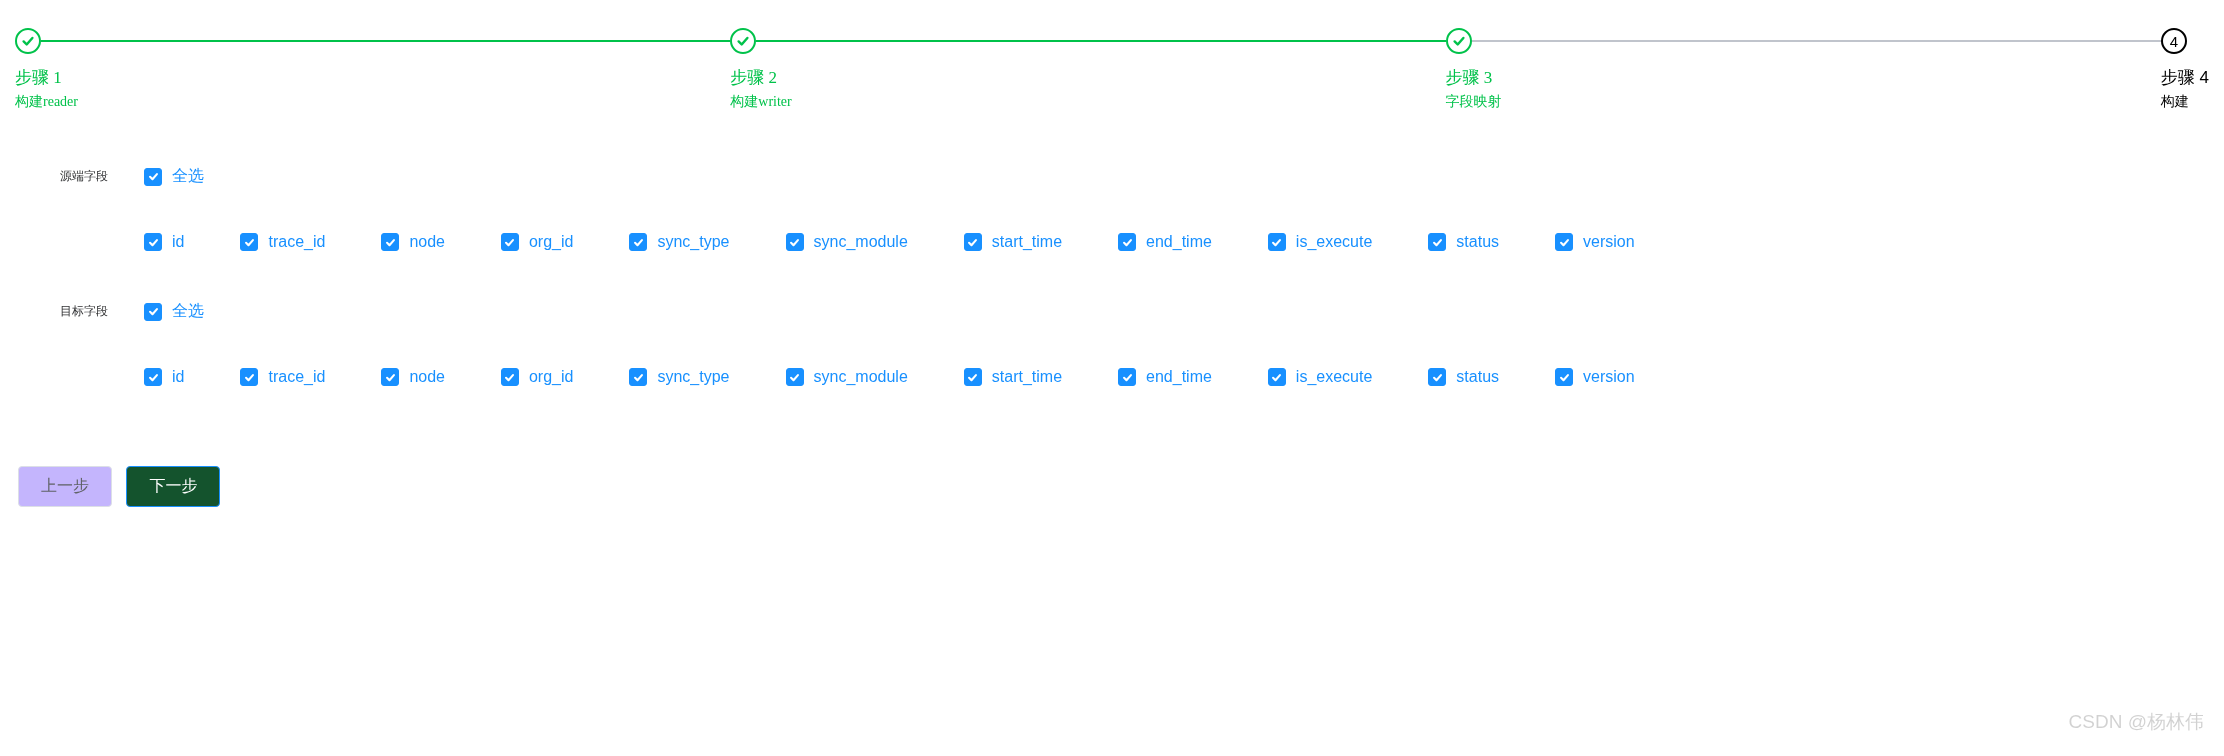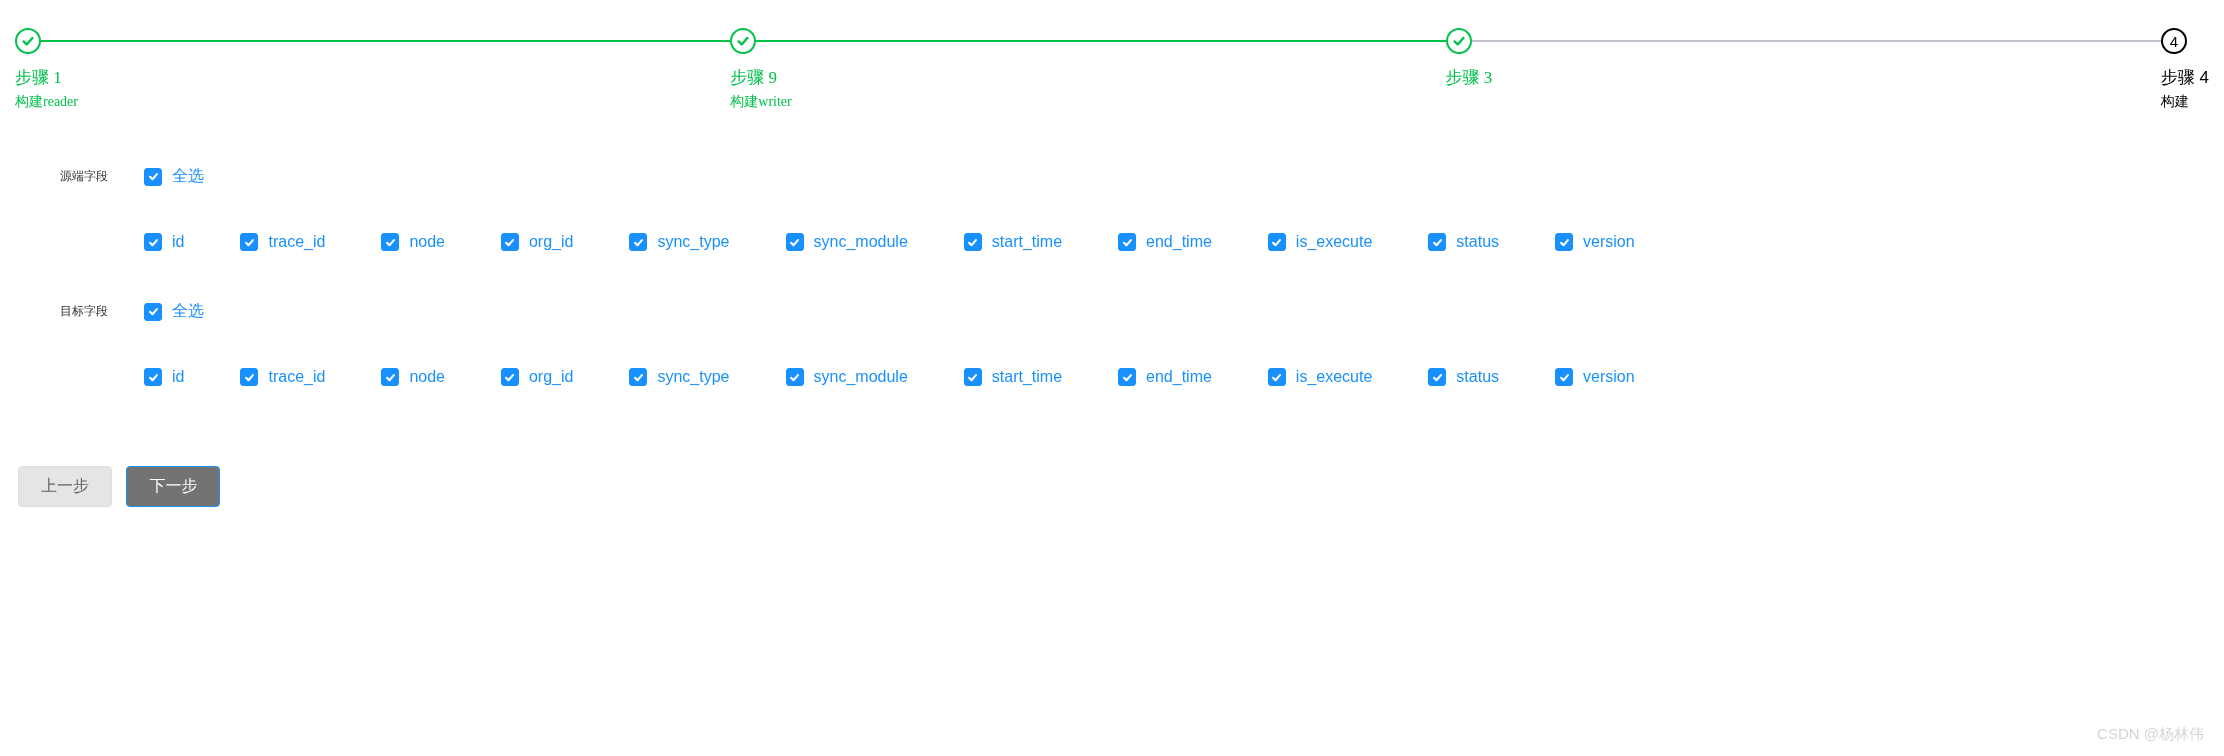--- a/index.html
+++ b/index.html
@@ -141,35 +141,35 @@
     .btn {
       display: inline-block;
       padding: 9px 22px;
       font-size: 16px;
       border-radius: 4px;
       cursor: pointer;
       border: 1px solid transparent;
       margin-right: 10px;
     }
     .btn-default {
-      background: #e5e5e5;
+      background: #c4b5fd;
       border-color: #dcdfe6;
       color: #606266;
     }
     .btn-primary {
-      background: #737373;
+      background: #14532d;
       border-color: #1890ff;
       color: #fff;
     }
 
     .watermark {
       position: absolute;
-      bottom: 12px;
+      bottom: 21px;
       right: 20px;
-      font-size: 15px;
+      font-size: 19px;
       color: rgba(0,0,0,0.18);
       font-family: sans-serif;
     }
   </style>
 </head>
 <body>
 
 <div class="steps">
 
   <div class="step-item">
@@ -190,36 +190,37 @@
   <div class="step-item">
     <div class="step-icon-row">
       <span class="step-circle done">
         <svg viewBox="0 0 16 16">
             <polyline points="3,8.5 6.5,12 13,4.5"></polyline>
           </svg>
       </span>
       <div class="step-line done"></div>
     </div>
     <div class="step-texts">
-      <div class="step-title done-text">步骤 9</div>
+      <div class="step-title done-text">步骤 2</div>
       <div class="step-desc done-text">构建writer</div>
     </div>
   </div>
 
   <div class="step-item">
     <div class="step-icon-row">
       <span class="step-circle done">
         <svg viewBox="0 0 16 16">
             <polyline points="3,8.5 6.5,12 13,4.5"></polyline>
           </svg>
       </span>
       <div class="step-line"></div>
     </div>
     <div class="step-texts">
       <div class="step-title done-text">步骤 3</div>
+      <div class="step-desc done-text">字段映射</div>
     </div>
   </div>
 
   <div class="step-item">
     <div class="step-icon-row">
       <span class="step-circle wait">4</span>
     </div>
     <div class="step-texts">
       <div class="step-title wait-text">步骤 4</div>
       <div class="step-desc wait-text">构建</div>

